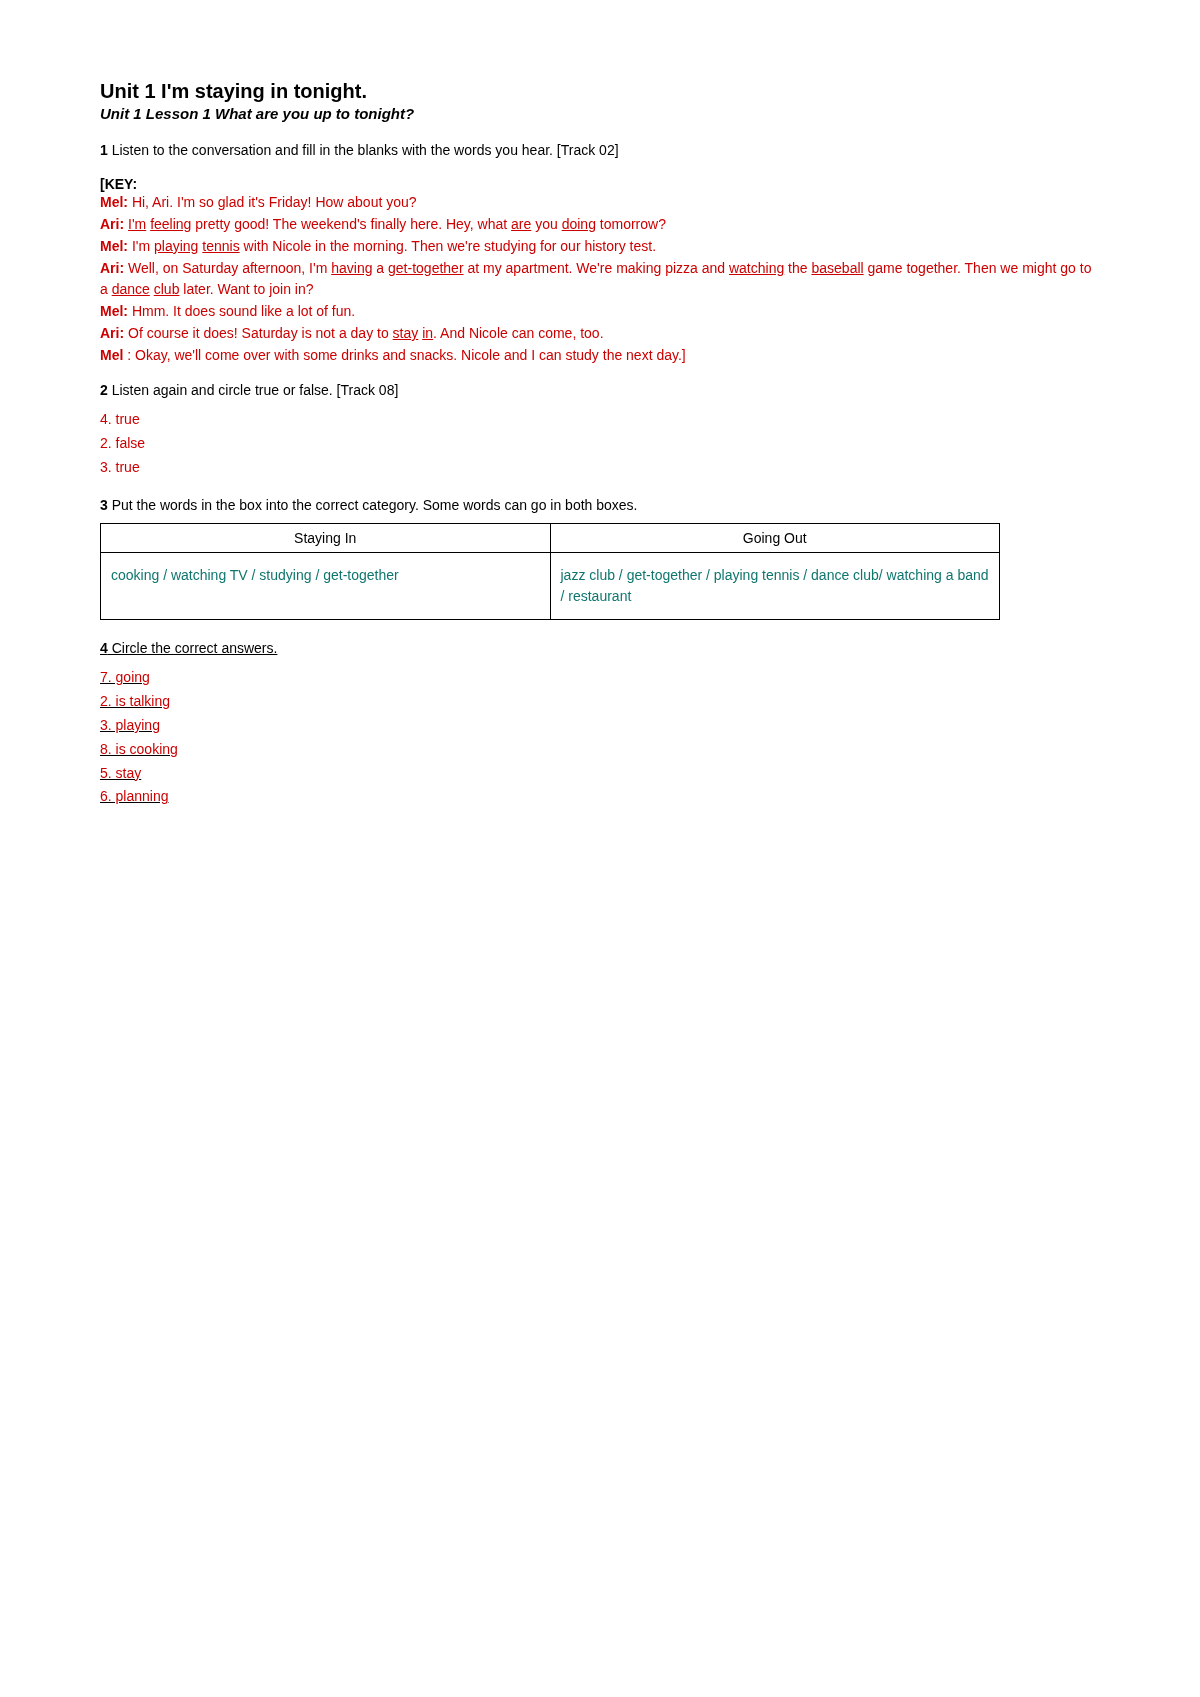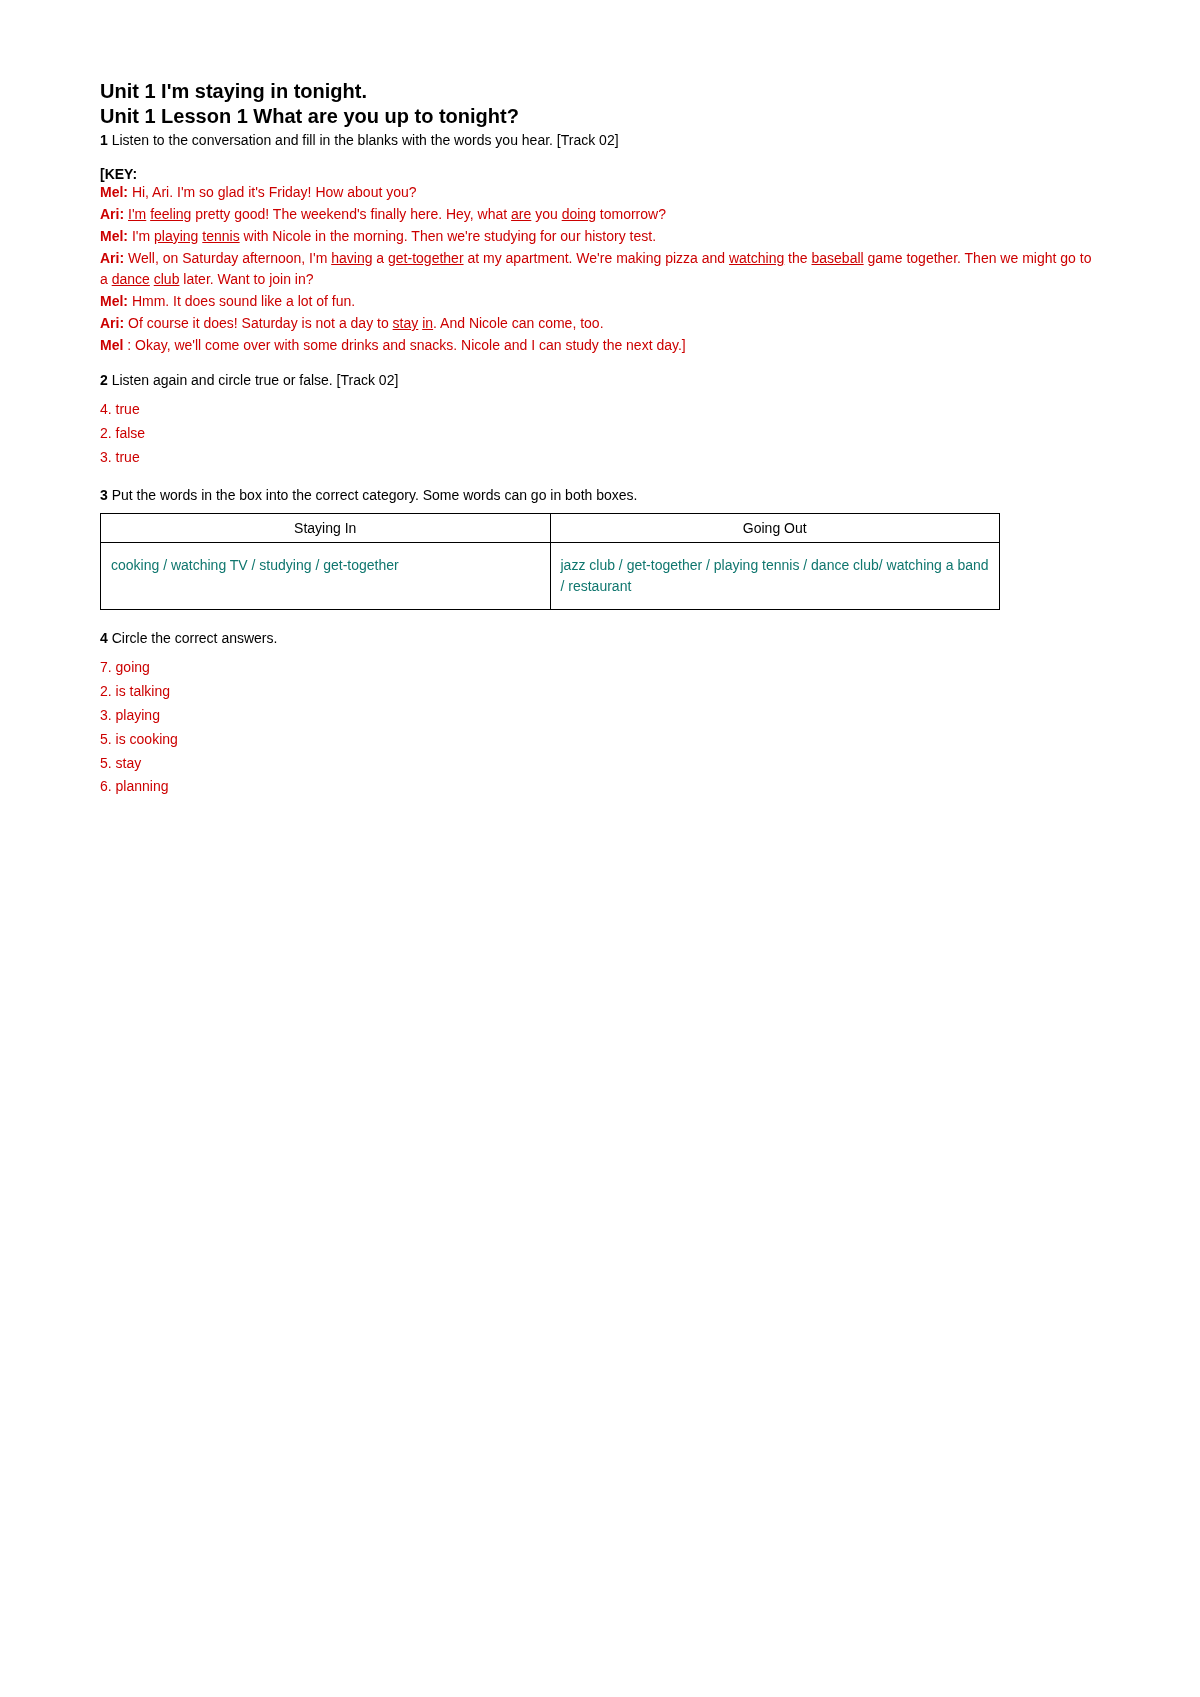--- a/index.html
+++ b/index.html
@@ -18,23 +18,24 @@
       padding: 80px 100px;
     }
 
     .page-title {
       font-size: 20px;
       font-weight: bold;
       margin-bottom: 2px;
     }
 
     .lesson-title {
-      font-size: 20px;
-      font-weight: bold;
-      margin-bottom: 4px;
+      font-size: 15px;
+      font-weight: bold;
+      margin-bottom: 20px;
+      font-style: italic;
     }
 
     .section-number {
       font-weight: bold;
       margin-bottom: 8px;
       display: inline;
     }
 
     .section-instruction {
       display: inline;
@@ -113,20 +114,21 @@
       font-size: 14px;
       line-height: 1.5;
     }
 
     .table-body-cell:last-child {
       border-right: none;
     }
 
     .circle-answers-section {
       margin-bottom: 0;
+      text-decoration: underline;
     }
 
     .section-heading-block {
       margin-bottom: 10px;
     }
   </style>
 </head>
 <body>
 
 <div class="page-title">Unit 1 I'm staying in tonight.</div>
@@ -164,21 +166,21 @@
     <span> Of course it does! Saturday is not a day to <span class="underline">stay</span> <span class="underline">in</span>. And Nicole can come, too.</span>
   </div>
   <div class="dialogue-line">
     <span class="dialogue-speaker">Mel</span>
     <span>: Okay, we'll come over with some drinks and snacks. Nicole and I can study the next day.]</span>
   </div>
 </div>
 
 <div class="section-block">
   <div class="section-heading-block">
-    <span class="section-number">2</span><span class="section-instruction"> Listen again and circle true or false. [Track 02]</span>
+    <span class="section-number">2</span><span class="section-instruction"> Listen again and circle true or false. [Track 08]</span>
   </div>
   <div class="answers-list">
     <div class="answer-item">4. true</div>
     <div class="answer-item">2. false</div>
     <div class="answer-item">3. true</div>
   </div>
 </div>
 
 <div class="section-block">
   <div class="section-heading-block">
@@ -197,17 +199,17 @@
 </div>
 
 <div class="section-block circle-answers-section">
   <div class="section-heading-block">
     <span class="section-number">4</span><span class="section-instruction"> Circle the correct answers.</span>
   </div>
   <div class="answers-list">
     <div class="answer-item">7. going</div>
     <div class="answer-item">2. is talking</div>
     <div class="answer-item">3. playing</div>
-    <div class="answer-item">5. is cooking</div>
+    <div class="answer-item">8. is cooking</div>
     <div class="answer-item">5. stay</div>
     <div class="answer-item">6. planning</div>
   </div>
 </div>
 
 </body></html>

